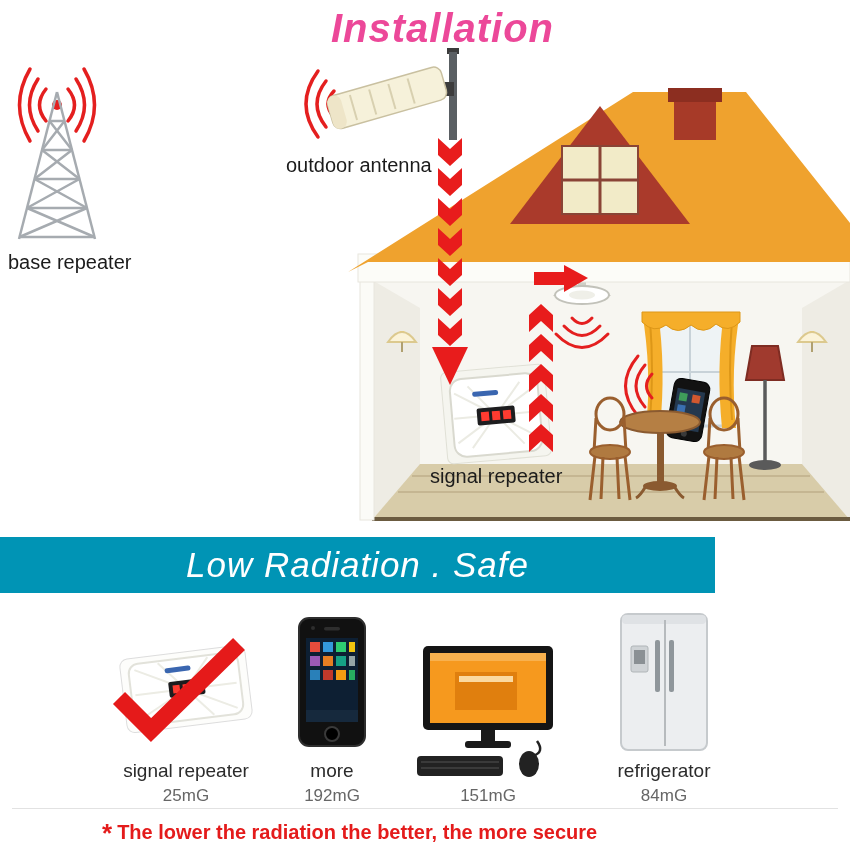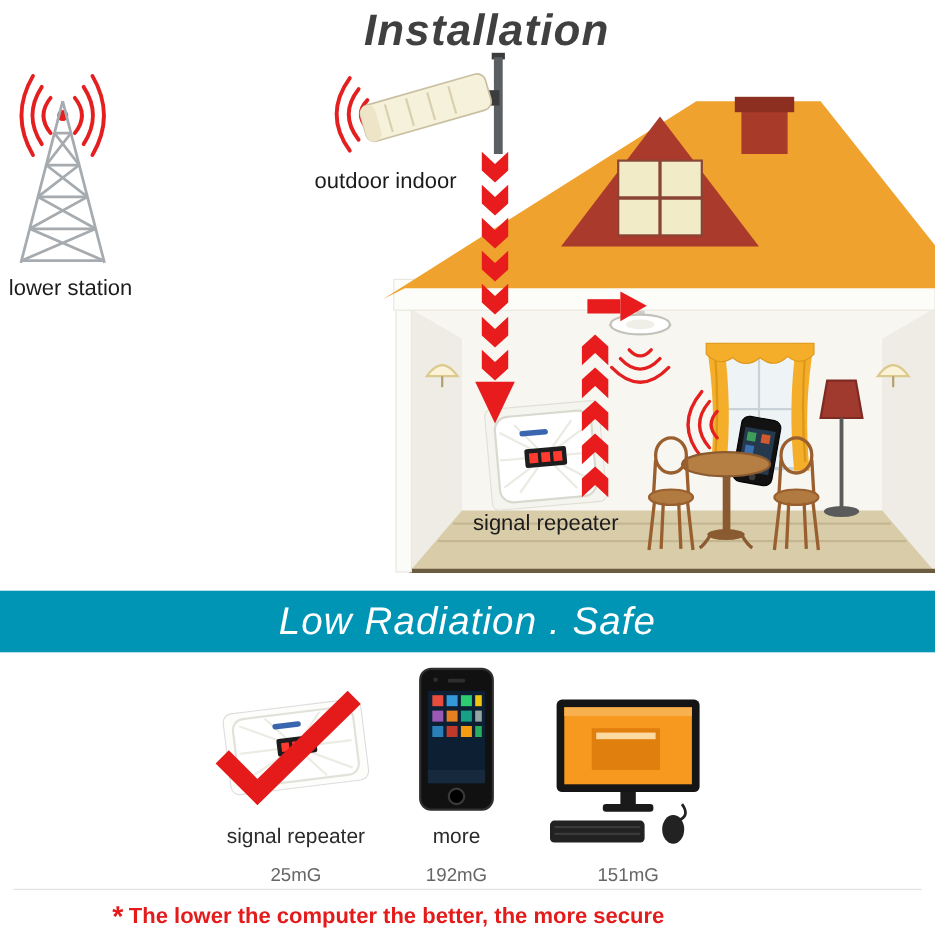--- a/index.html
+++ b/index.html
@@ -1,40 +1,40 @@
 <!DOCTYPE html>
 <html><head>
 <meta charset="utf-8">
 <style>
   * { margin:0; padding:0; box-sizing:border-box; }
   html,body { background:#ffffff; }
   body { width:850px; height:850px; font-family:"Liberation Sans", sans-serif; }
   .page { position:relative; width:850px; height:850px; background:#ffffff; overflow:hidden; }
 
   .title { position:absolute; top:6px; left:0; width:100%; text-align:center;
-           font-size:40px; font-weight:bold; font-style:italic; color:#404040; letter-spacing:1px;padding-left:35px; }
+           font-size:40px; font-weight:bold; font-style:italic; color:#ec4899; letter-spacing:1px;padding-left:35px; }
 
   .scene { position:absolute; top:0; left:0; }
 
   .scene-label { position:absolute; font-size:20px; color:#1b1b1b; white-space:nowrap; }
   #label-base-station  { top:251px; left:8px; }
   #label-outdoor       { top:154px; left:286px; }
   #label-indoor        { top:287px; left:628px; }
   #label-repeater      { top:465px; left:430px; }
 
-  .banner { position:absolute; top:537px; left:0; width:850px; height:56px;
+  .banner { position:absolute; top:537px; left:0; width:715px; height:56px;
             background:#0094b5; display:flex; align-items:center; justify-content:center; }
   .banner span { color:#ffffff; font-style:italic; font-size:35px; letter-spacing:1px; }
 
   .products { position:absolute; top:594px; left:0; width:850px; height:212px;
               display:flex; justify-content:center; align-items:flex-end; gap:16px; }
   .product { display:flex; flex-direction:column; align-items:center; }
   .product svg { display:block; }
   .product .name  { font-size:19px; color:#2b2b2b; margin-top:6px; white-space:nowrap; }
-  .product .value { font-size:17px; color:#666666; margin-top:14px; }
+  .product .value { font-size:17px; color:#666666; margin-top:4px; }
 
   .divider { position:absolute; top:808px; left:12px; width:826px; border-top:1px solid #e2e2e2; }
 
   .footnote { position:absolute; top:818px; left:102px; color:#e41b1b;
               font-size:20px; font-weight:bold; }
   .footnote .ast { font-size:26px; margin-right:5px; vertical-align:-3px; }
 </style>
 </head>
 <body>
 
@@ -220,22 +220,22 @@
       <polygon points="529,452 541,441 553,452 553,435 541,424 529,435"></polygon>
       <polygon points="529,422 541,411 553,422 553,405 541,394 529,405"></polygon>
       <polygon points="529,392 541,381 553,392 553,375 541,364 529,375"></polygon>
       <polygon points="529,362 541,351 553,362 553,345 541,334 529,345"></polygon>
       <polygon points="529,332 541,321 553,332 553,315 541,304 529,315"></polygon>
       <rect x="534" y="272" width="30" height="13"></rect>
       <polygon points="564,265 564,292 588,278"></polygon>
     </g>
   </svg>
 
-  <div class="scene-label" id="label-base-station">lower station</div>
-  <div class="scene-label" id="label-outdoor">outdoor indoor</div>
+  <div class="scene-label" id="label-base-station">base repeater</div>
+  <div class="scene-label" id="label-outdoor">outdoor antenna</div>
   <div class="scene-label" id="label-repeater">signal repeater</div>
 
   <div class="banner">
     <span>Low Radiation . Safe</span>
   </div>
 
   <div class="products">
 
     <div class="product">
       <svg width="150" height="140" viewBox="0 0 150 140">
@@ -303,22 +303,35 @@
         <rect x="14" y="114" width="86" height="20" rx="4" fill="#222222"></rect>
         <line x1="18" y1="120" x2="96" y2="120" stroke="#3a3a3a" stroke-width="2"></line>
         <line x1="18" y1="126" x2="96" y2="126" stroke="#3a3a3a" stroke-width="2"></line>
         <ellipse cx="126" cy="122" rx="10" ry="13" fill="#222222"></ellipse>
         <path d="M134 99 Q142 110 130 114" stroke="#222222" stroke-width="2.5" fill="none"></path>
       </svg>
       <div class="value">151mG</div>
     </div>
 
 
+    <div class="product">
+      <svg width="150" height="142" viewBox="0 0 150 142">
+        <rect x="32" y="2" width="86" height="136" rx="7" fill="#eceef0" stroke="#c6cacd" stroke-width="2"></rect>
+        <rect x="33" y="3" width="84" height="9" rx="4" fill="#dfe2e5"></rect>
+        <line x1="76" y1="8" x2="76" y2="134" stroke="#b6babd" stroke-width="2"></line>
+        <rect x="66" y="28" width="5" height="52" rx="2" fill="#8f969b"></rect>
+        <rect x="80" y="28" width="5" height="52" rx="2" fill="#8f969b"></rect>
+        <rect x="42" y="34" width="17" height="26" rx="2" fill="#cfd3d6" stroke="#b0b5b8"></rect>
+        <rect x="45" y="38" width="11" height="14" fill="#8a9094"></rect>
+      </svg>
+      <div class="name">refrigerator</div>
+      <div class="value">84mG</div>
+    </div>
 
   </div>
 
   <div class="divider"></div>
 
   <div class="footnote">
-    <span class="ast">*</span><span>The lower the computer the better, the more secure</span>
+    <span class="ast">*</span><span>The lower the radiation the better, the more secure</span>
   </div>
 
 </div>
 
 </body></html>

